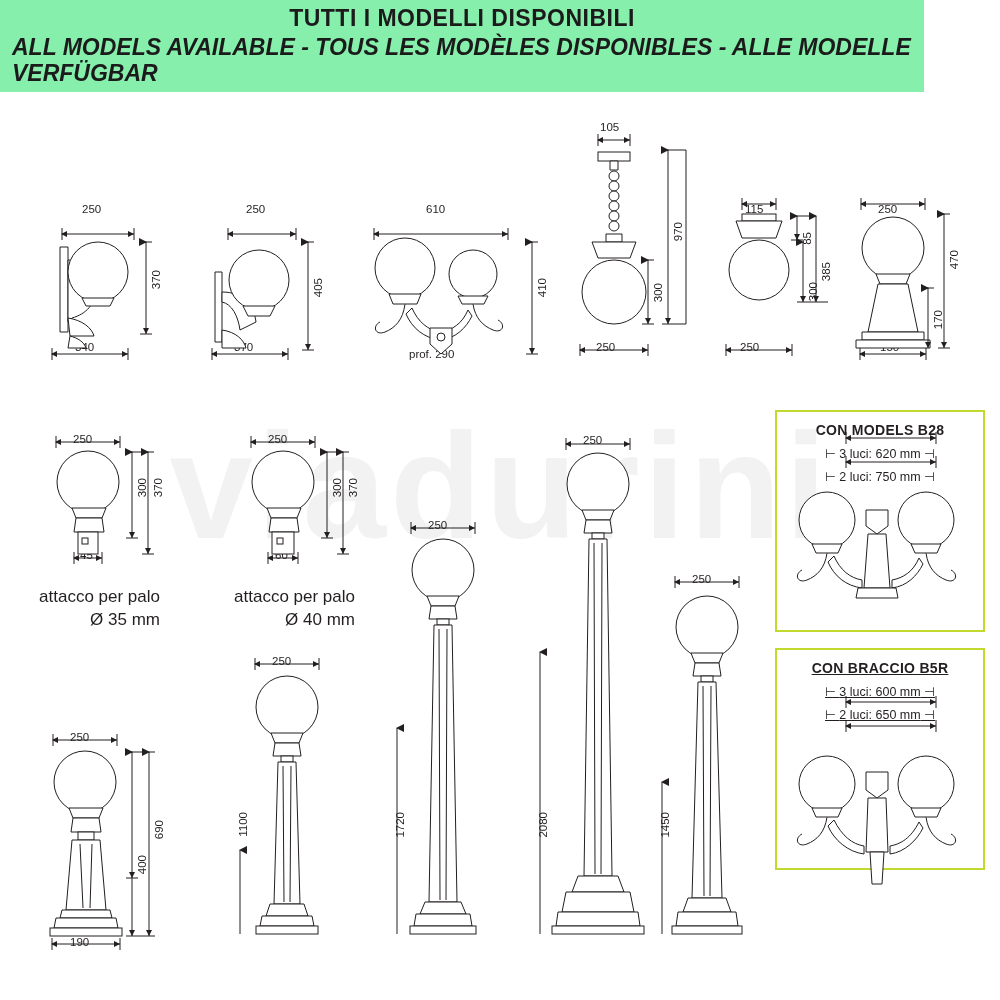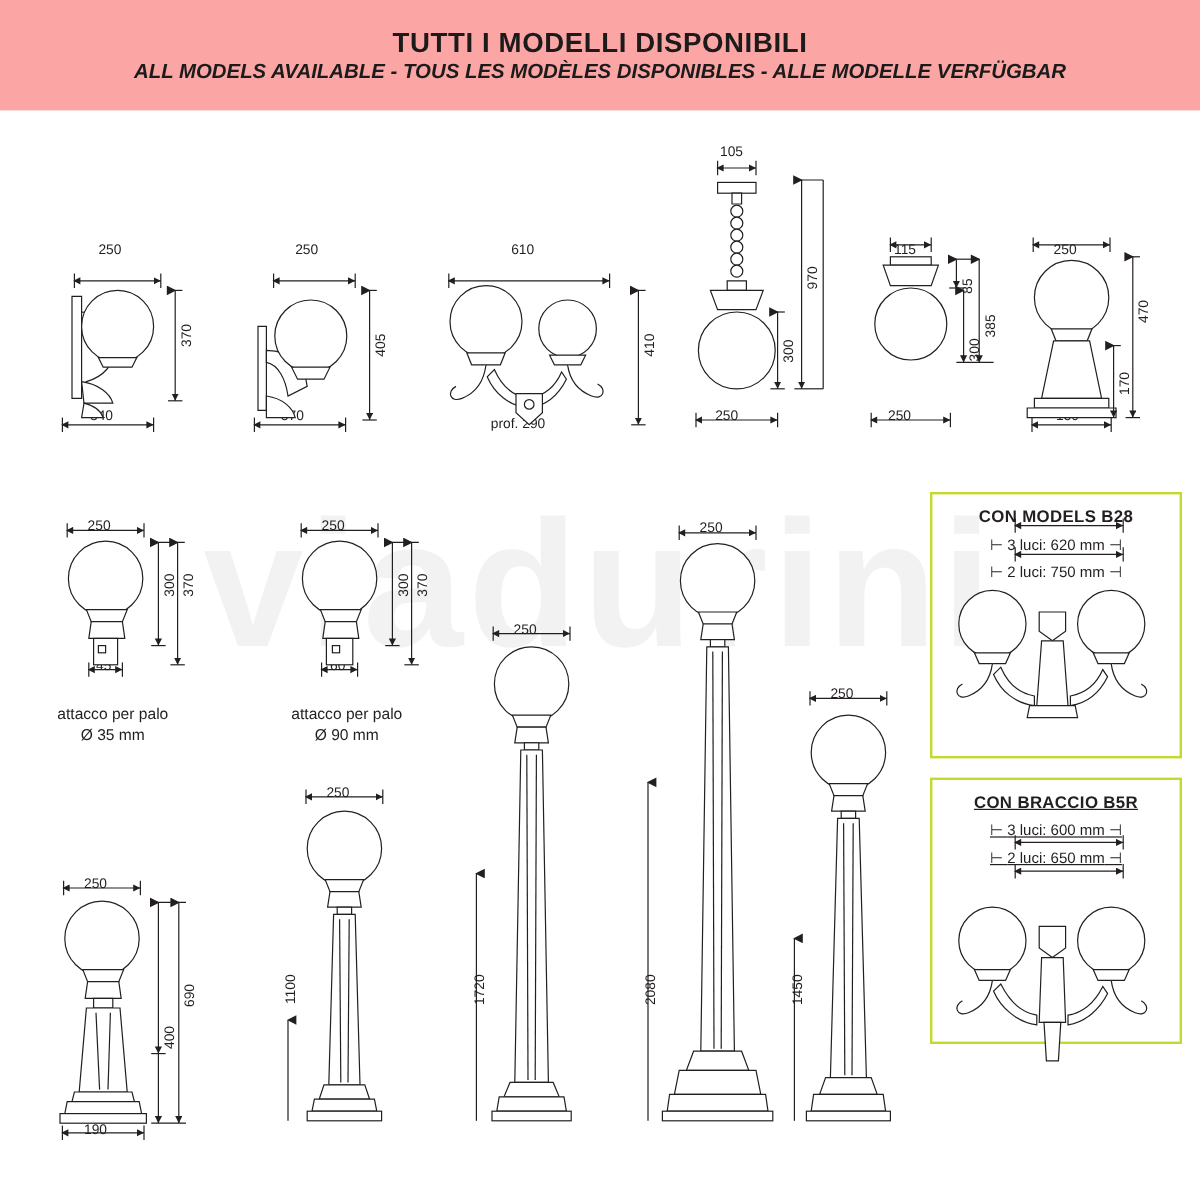--- a/index.html
+++ b/index.html
@@ -6,32 +6,32 @@
   body{
     width:1000px;height:1000px;
     background:#ffffff;
     font-family:"Liberation Sans", sans-serif;
     color:#231f20;
     position:relative;
     overflow:hidden;
   }
   
   .header{
-    position:absolute;left:0;top:0;width:1000px;height:92px;
-    background:#fca5a5;
+    position:absolute;left:0;top:0;width:924px;height:92px;
+    background:#86efac;
     display:flex;flex-direction:column;align-items:center;justify-content:center;
     box-sizing:border-box;
   }
   .header .line1{
     font-size:23px;font-weight:bold;letter-spacing:.5px;color:#1b1b1b;
     line-height:1.15;
   }
   .header .line2{
-    font-size:17px;font-weight:bold;font-style:italic;color:#1b1b1b;
-    line-height:1.15;margin-top:2px;
+    font-size:23px;font-weight:bold;font-style:italic;color:#1b1b1b;
+    line-height:1.15;margin-top:2px;padding-left:12px;
   }
   
   .watermark{
     position:absolute;left:0;top:400px;width:1000px;text-align:center;
     font-size:150px;font-weight:bold;color:#f2f2f2;
     letter-spacing:4px;user-select:none;z-index:0;
   }
   
   .sheet{position:absolute;left:0;top:92px;width:1000px;height:908px;z-index:1;}
   svg{display:block;}
@@ -41,21 +41,21 @@
     box-sizing:border-box;
   }
   .callout .title{
     text-align:center;font-size:14px;font-weight:bold;color:#231f20;
     margin-top:10px;letter-spacing:.3px;
   }
   .callout .sub{
     text-align:center;font-size:12.5px;color:#231f20;margin-top:8px;
   }
   .cap{
-    position:absolute;font-size:13px;color:#231f20;text-align:center;line-height:1.35;
+    position:absolute;font-size:17px;color:#231f20;text-align:right;line-height:1.35;
   }
   .dimlabel{position:absolute;font-size:11.5px;color:#231f20;}
   .dimlabel.vert{writing-mode:vertical-rl;transform:rotate(180deg);}
   .nowrap{white-space:nowrap;}
 </style>
 </head>
 <body>
 
 <div class="header">
   <div class="line1">TUTTI I MODELLI DISPONIBILI</div>
@@ -419,21 +419,21 @@
   <div class="dimlabel vert" style="left:331px;top:478px;">300</div>
   <div class="dimlabel vert" style="left:347px;top:478px;">370</div>
   <div class="dimlabel" style="left:275px;top:549px;">60</div>
 
   <div class="cap" style="left:28px;top:586px;width:132px;">
     <span>attacco per palo</span><br>
     <span>Ø 35 mm</span>
   </div>
   <div class="cap" style="left:223px;top:586px;width:132px;">
     <span>attacco per palo</span><br>
-    <span>Ø 90 mm</span>
+    <span>Ø 40 mm</span>
   </div>
 
   <div class="dimlabel" style="left:70px;top:731px;">250</div>
   <div class="dimlabel vert" style="left:153px;top:820px;">690</div>
   <div class="dimlabel vert" style="left:136px;top:855px;">400</div>
   <div class="dimlabel" style="left:70px;top:936px;">190</div>
 
   <div class="dimlabel" style="left:272px;top:655px;">250</div>
   <div class="dimlabel vert" style="left:237px;top:812px;">1100</div>
 

